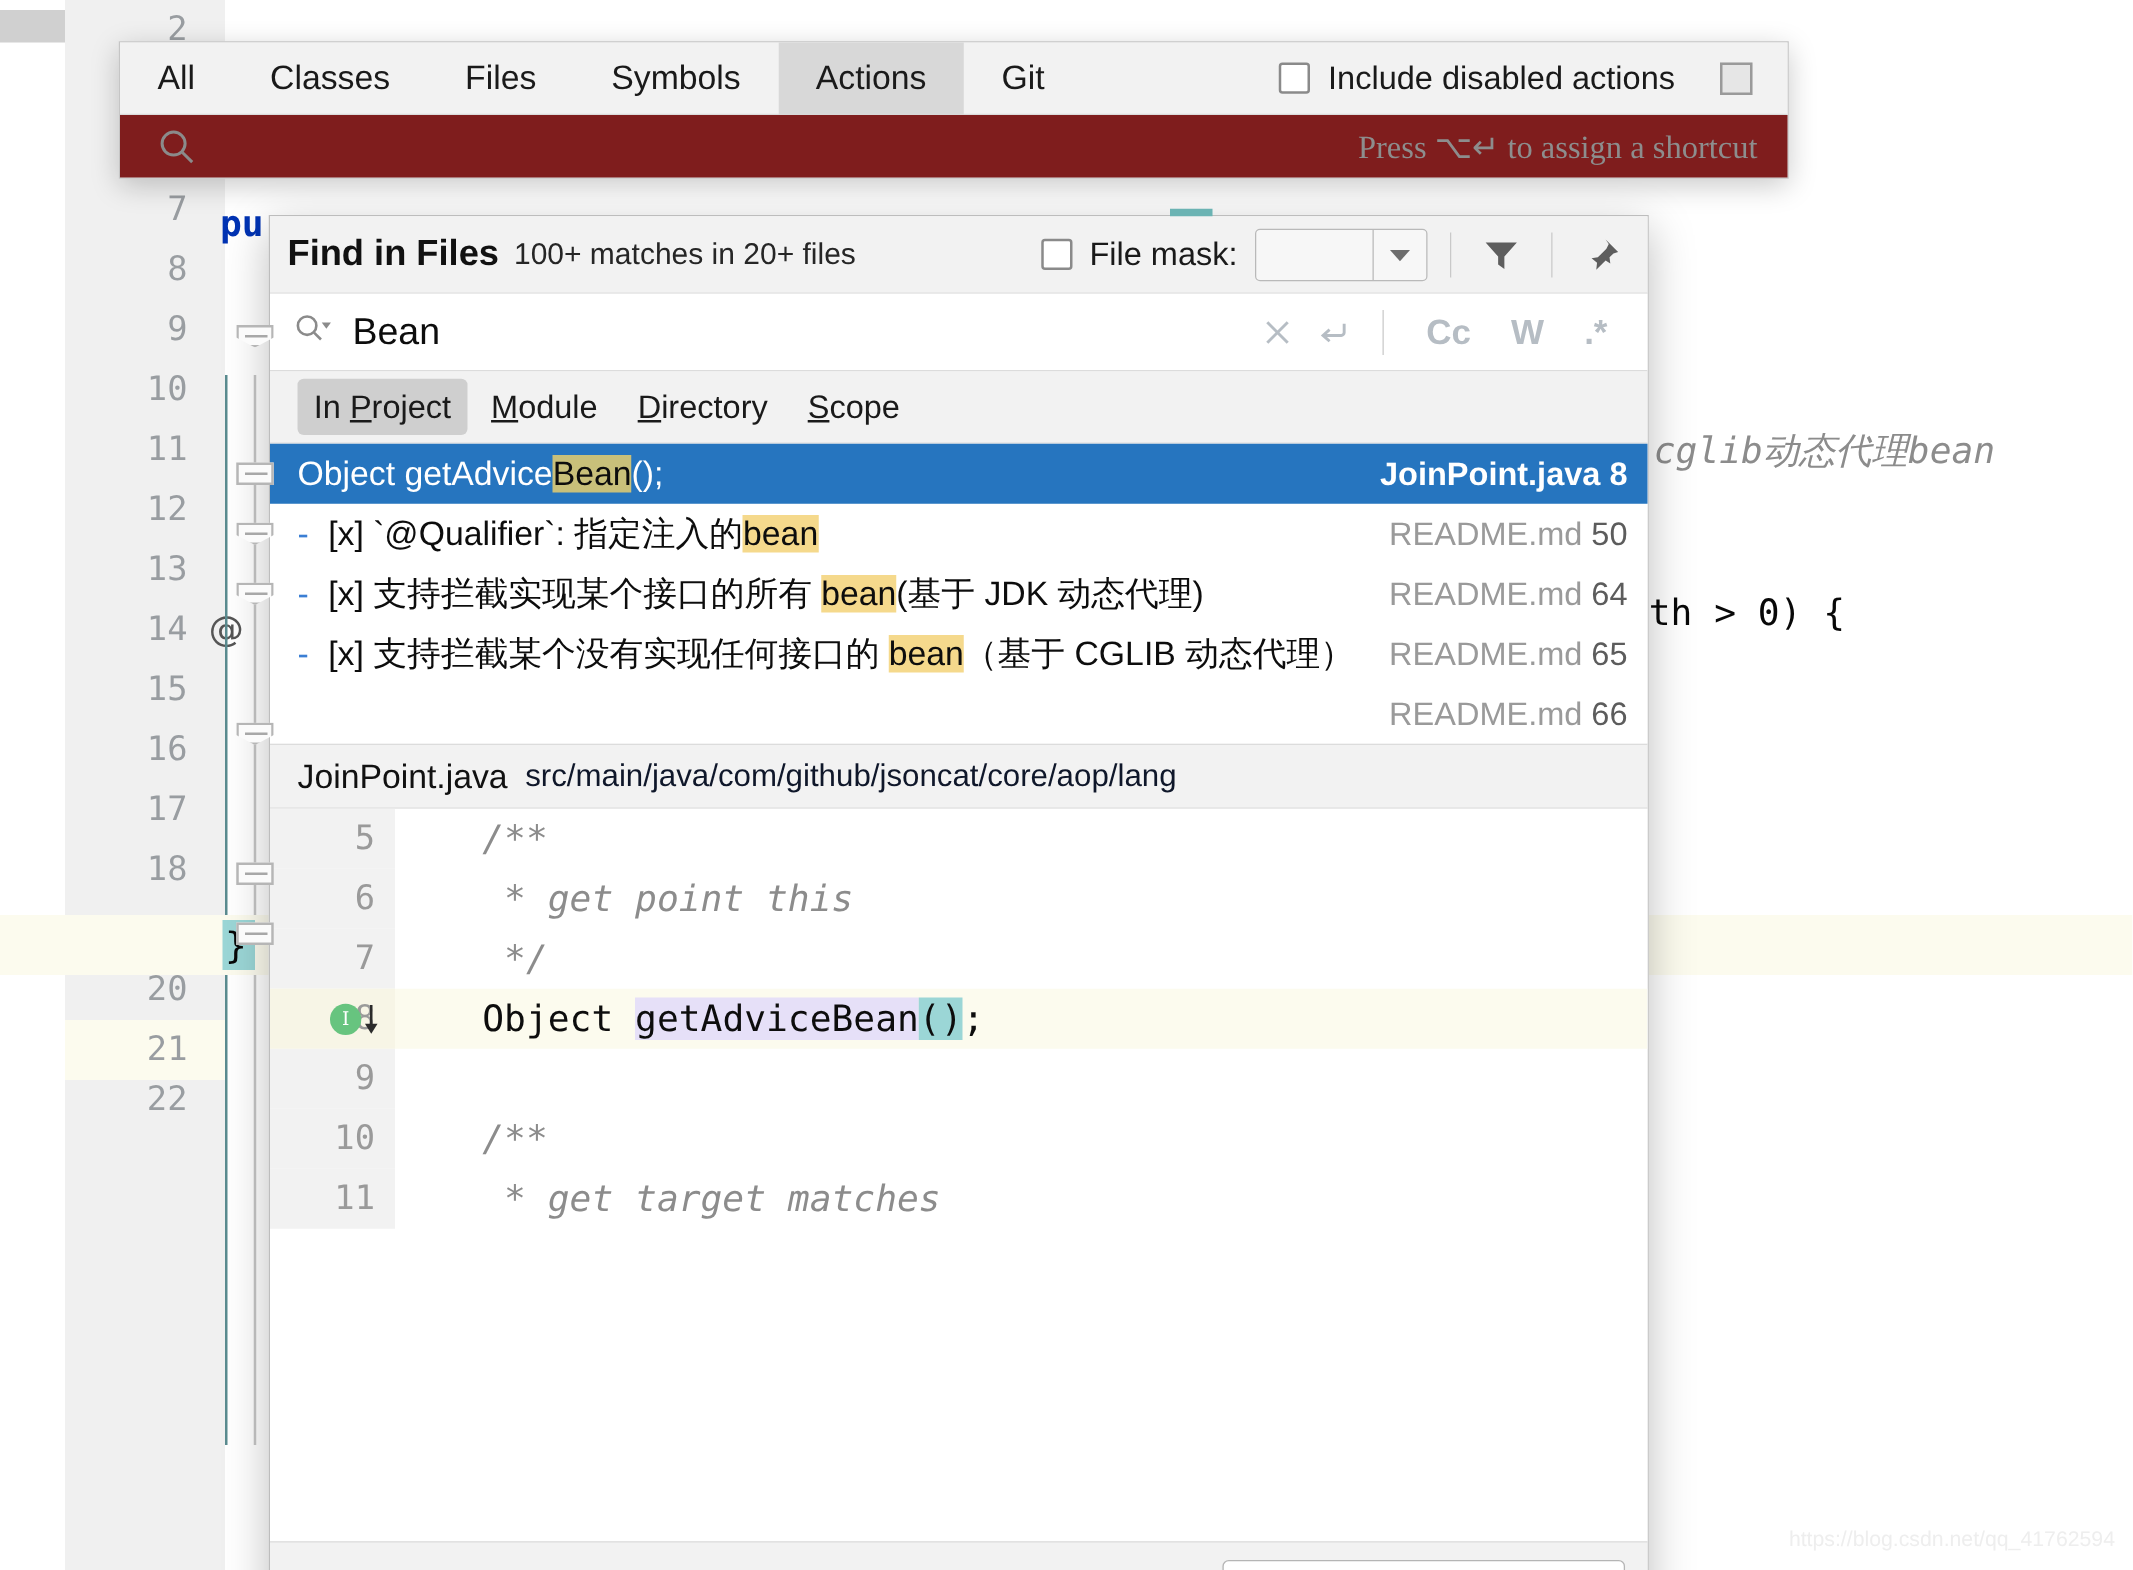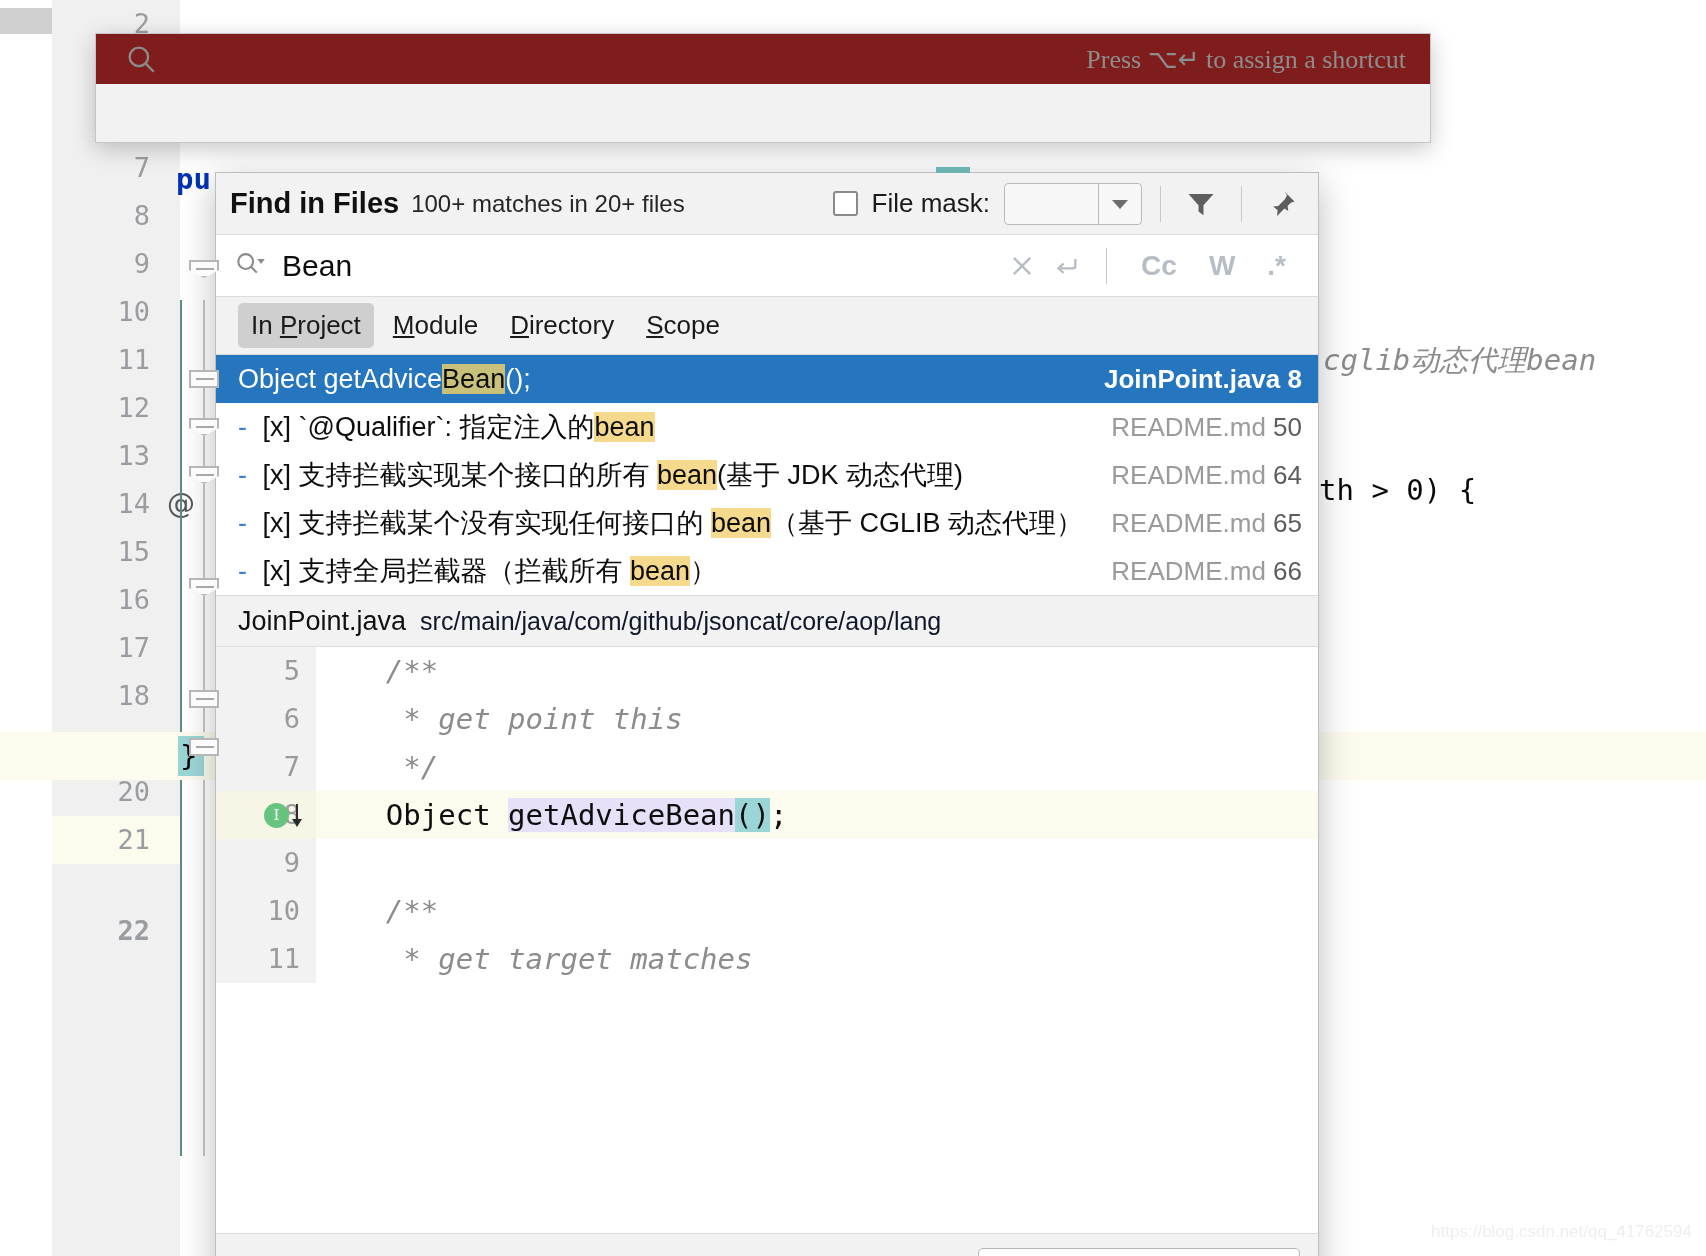--- a/index.html
+++ b/index.html
@@ -234,38 +234,51 @@
       <div class="gutter-line" style="top: 384px;">12</div>
       <div class="gutter-line" style="top: 432px;">13</div>
       <div class="gutter-line" style="top: 480px;">14</div>
       <div class="gutter-line" style="top: 528px;">15</div>
       <div class="gutter-line" style="top: 576px;">16</div>
       <div class="gutter-line" style="top: 624px;">17</div>
       <div class="gutter-line" style="top: 672px;">18</div>
       <div class="gutter-line" style="top: 720px;">19</div>
       <div class="gutter-line" style="top: 768px;">20</div>
       <div class="gutter-line hl" style="top: 816px;">21</div>
-      <div class="gutter-line" style="top: 907px; font-weight: bold;">22</div>
+      <div class="gutter-line" style="top: 856px;">22</div>
       <div class="ann-at" style="top: 480px;">@</div>
     </div>
   <div class="vline"></div>
   <div class="fold-rail"></div>
 
   <div class="editor-body">
     <div class="hl-row" style="left:-206px; top:732px;"></div>
     <div class="code-bg kw" style="left:-30px; top:155px;">pu</div>
     <div class="brace-box" style="left:-28px; top:736px;"></div>
     <div class="code-bg plain" style="left:-26px; top:732px;">}</div>
     <div class="code-bg cmt" style="left:1117px; top:336px;">cglib动态代理bean</div>
     <div class="code-bg plain" style="left:1113px; top:466px;">th &gt; 0) {</div>
   </div>
 
   <div class="watermark">https://blog.csdn.net/qq_41762594</div>
 
   <div class="se-popup">
+    <div class="se-tabs" id="se-tabs">
+        <div class="se-tab">All</div>
+        <div class="se-tab">Classes</div>
+        <div class="se-tab">Files</div>
+        <div class="se-tab">Symbols</div>
+        <div class="se-tab active">Actions</div>
+        <div class="se-tab">Git</div>
+      <div class="se-check-wrap">
+        <span class="cbox"></span>
+        <span class="se-check-label">Include disabled actions</span>
+      </div>
+      <div class="se-corner-icon"></div>
+    </div>
     <div class="se-search-row">
       <span class="se-mag">
         <svg width="34" height="34" viewBox="0 0 24 24" fill="none" stroke="#8b8b8b" stroke-width="1.7">
           <circle cx="10.5" cy="10.5" r="6.5"></circle>
             <line x1="15.5" y1="15.5" x2="21" y2="21"></line>
         </svg>
       </span>
       <span class="se-hint">Press ⌥↵ to assign a shortcut</span>
     </div>
   </div>
@@ -349,21 +362,20 @@
         </div>
         <div class="res-row">
           <span><span class="dash">-</span> [x] 支持拦截实现某个接口的所有 <span class="mk">bean</span>(基于 JDK 动态代理)</span>
           <span class="res-file">README.md <span class="ln">64</span></span>
         </div>
         <div class="res-row">
           <span><span class="dash">-</span> [x] 支持拦截某个没有实现任何接口的 <span class="mk">bean</span>（基于 CGLIB 动态代理）</span>
           <span class="res-file">README.md <span class="ln">65</span></span>
         </div>
         <div class="res-row">
-          <span><span class="dash">-</span> [x] 支持全局拦截器（拦截所有 <span class="mk">bean</span>）</span>
           <span class="res-file">README.md <span class="ln">66</span></span>
         </div>
       </div>
 
     <div class="fif-preview-head">
       <span class="pv-name">JoinPoint.java</span>
       <span class="pv-path">src/main/java/com/github/jsoncat/core/aop/lang</span>
     </div>
 
     <div class="fif-code" id="fif-code">

